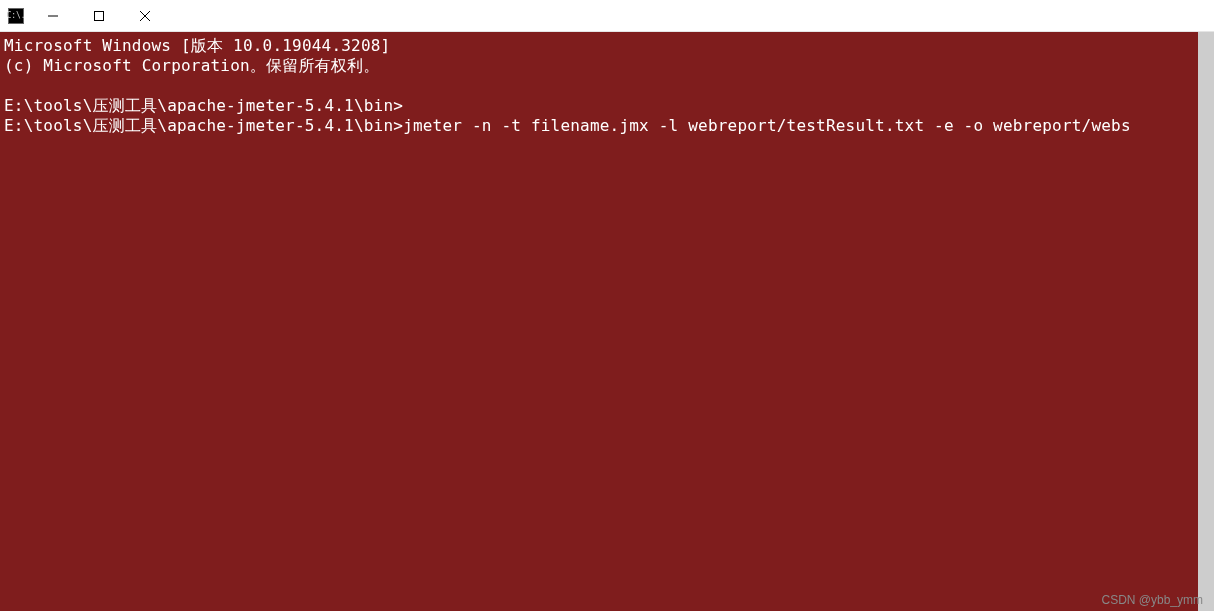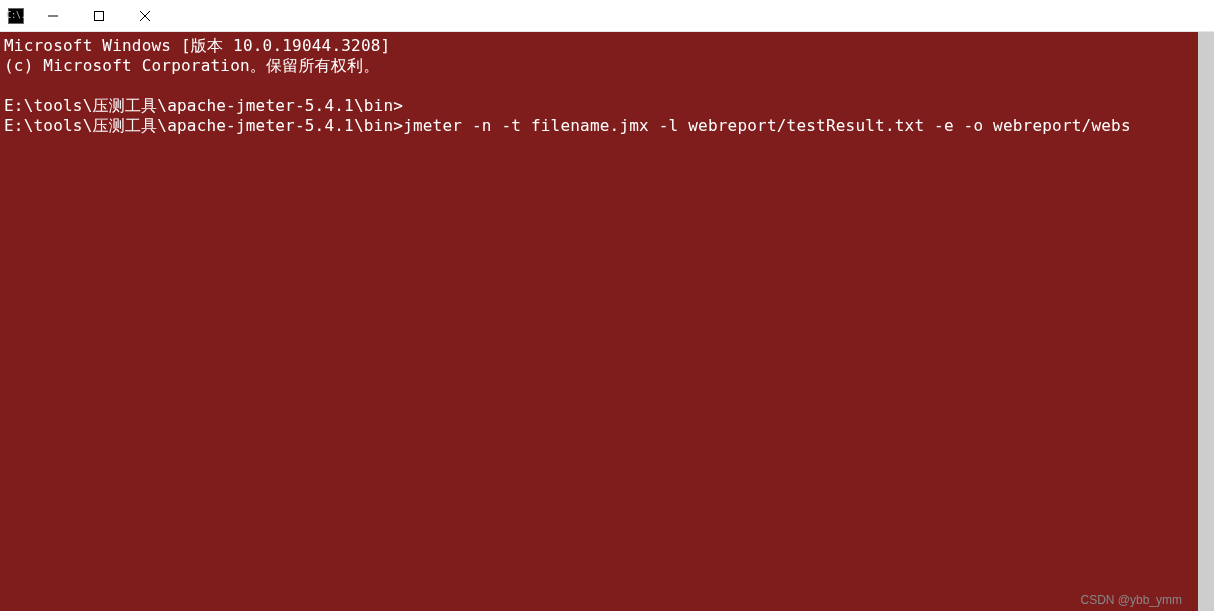--- a/index.html
+++ b/index.html
@@ -80,21 +80,21 @@
       position: relative;
     }
     .scrollbar-thumb {
       width: 100%;
       height: 100%;
       background: #cdcdcd;
     }
     .watermark {
       position: absolute;
       bottom: 4px;
-      right: 32px;
+      right: 11px;
       font-size: 12px;
       color: #888;
       font-family: Arial, sans-serif;
     }
   </style>
 </head>
 <body>
 
 <div class="titlebar">
   <div class="title-icon">C:\.</div>

